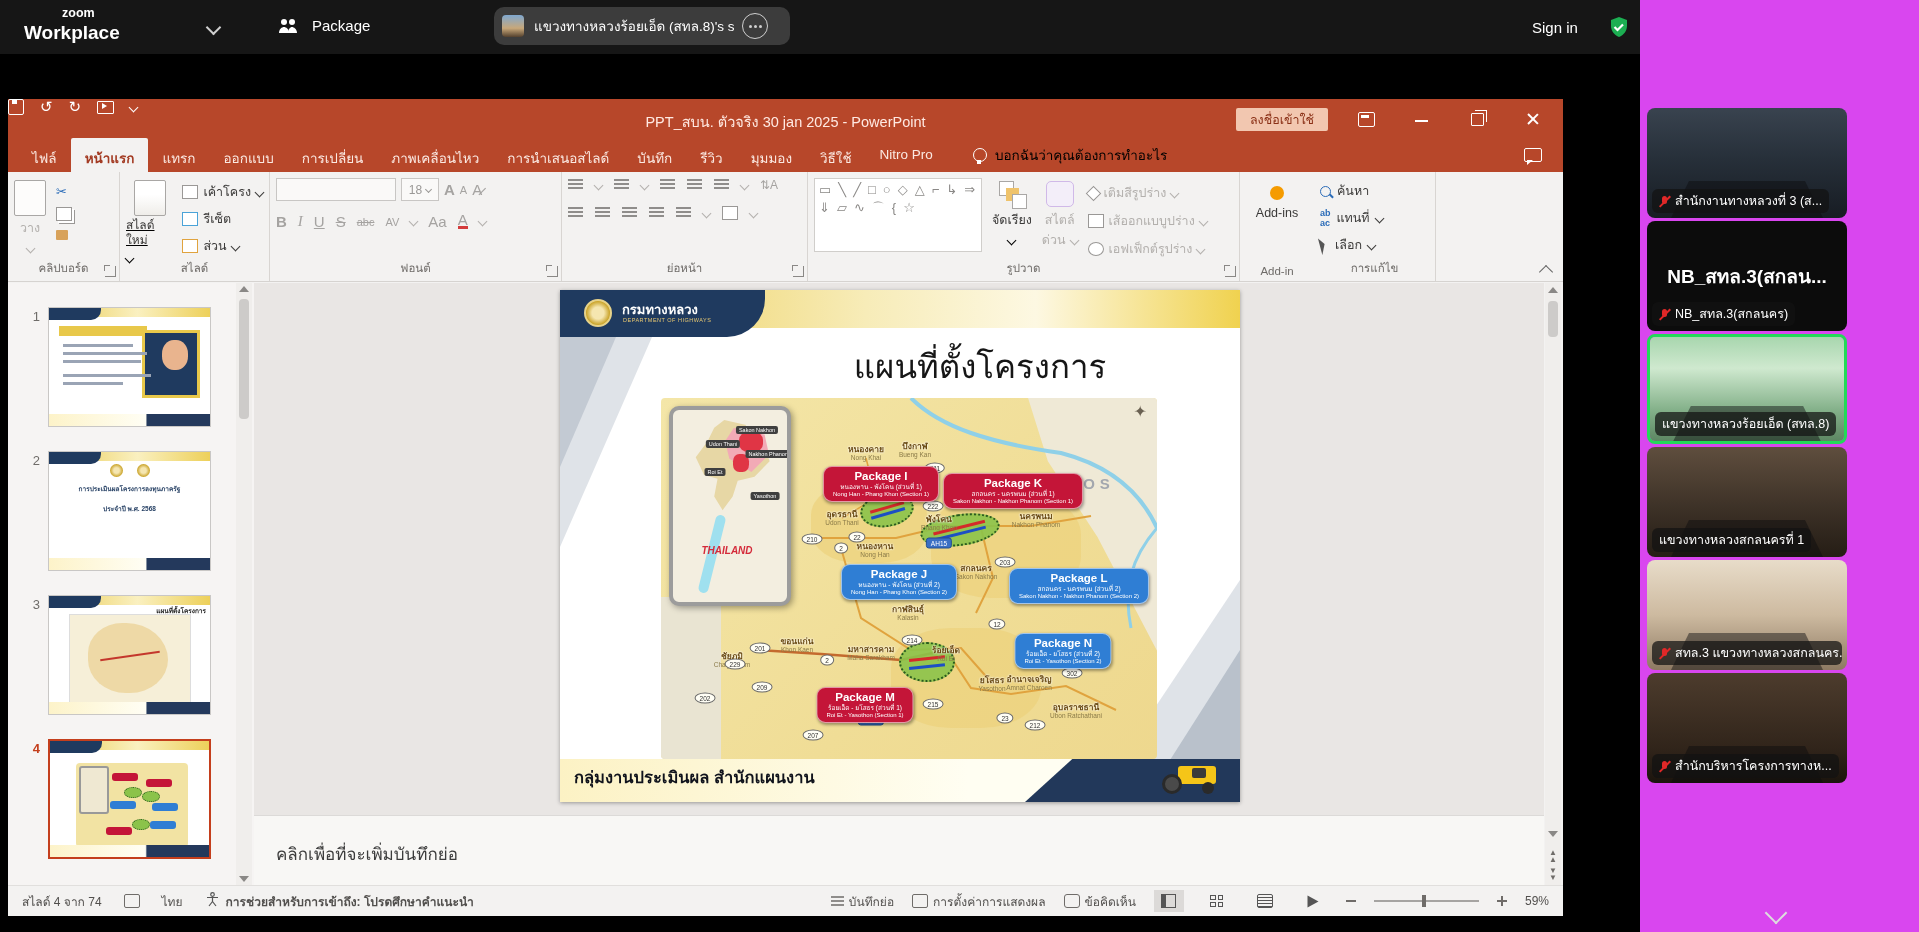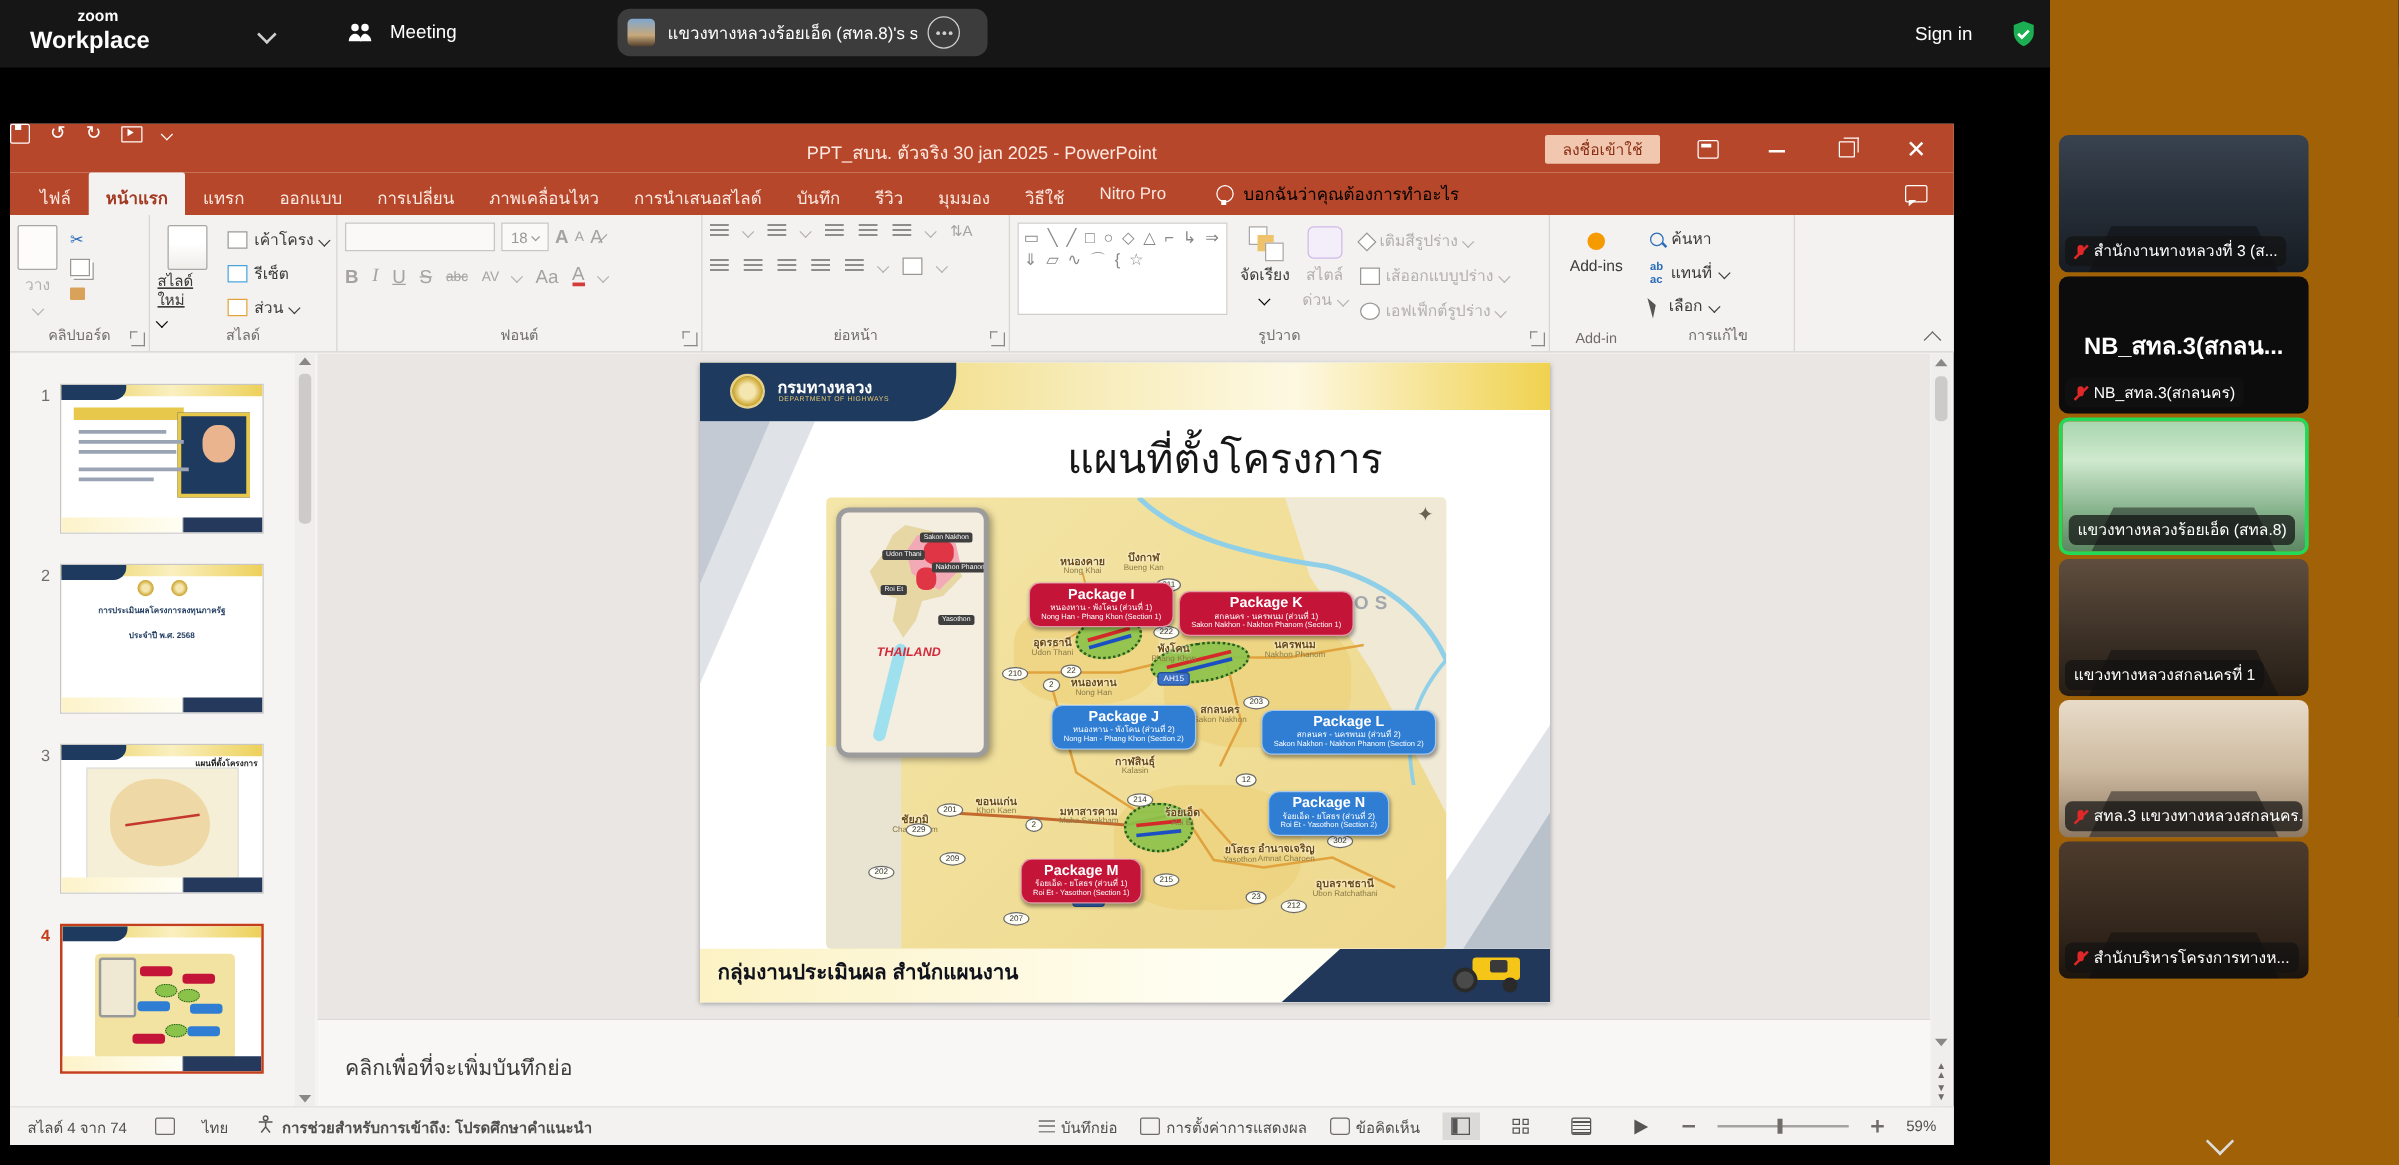--- a/index.html
+++ b/index.html
@@ -152,21 +152,21 @@
   .laos{position:absolute;transform:translate(-50%,-50%);font-size:15px;font-weight:bold;color:#a3a7ae;letter-spacing:5px;z-index:2;}
   .oval{position:absolute;transform:translate(-50%,-50%);background:#fffef5;border:1px solid #6b6b6b;border-radius:50%;font-size:6.5px;padding:1px 4px;color:#333;z-index:3;white-space:nowrap;}
   .oval.blue{background:#3a6fc4;color:#fff;border-color:#24508f;border-radius:3px;}
   .inset{position:absolute;left:8px;top:8px;width:122px;height:200px;background:#f3eee0;border:4px solid #9c9c9c;border-radius:10px;box-shadow:2px 2px 6px rgba(0,0,0,.35);box-sizing:border-box;z-index:6;overflow:hidden;}
   .th-body{position:absolute;left:16px;top:10px;width:84px;height:98px;background:#e7d7a5;clip-path:polygon(42% 0,68% 5%,60% 18%,88% 22%,96% 42%,78% 58%,58% 62%,52% 78%,40% 92%,30% 78%,34% 60%,18% 56%,8% 38%,22% 22%,30% 8%);}
   .th-ne{position:absolute;left:52px;top:18px;width:44px;height:44px;background:#f2aab6;clip-path:polygon(20% 0,90% 15%,100% 60%,60% 100%,10% 70%,0 30%);}
   .th-red{position:absolute;left:66px;top:22px;width:24px;height:20px;background:#e03545;border-radius:40%;}
   .th-red2{position:absolute;left:60px;top:44px;width:16px;height:18px;background:#e03545;border-radius:40%;}
   .th-south{position:absolute;left:34px;top:104px;width:10px;height:80px;background:#9fe0ef;transform:rotate(14deg);border-radius:6px;}
   .ipill{position:absolute;transform:translate(-50%,-50%);background:#3f3f3f;color:#fff;font-size:5.5px;padding:1px 3px;border-radius:2px;white-space:nowrap;z-index:7;}
-  .ithai{position:absolute;transform:translate(-50%,-50%);color:#d42a3a;font-size:10px;font-weight:bold;font-style:italic;z-index:7;white-space:nowrap;}
+  .ithai{position:absolute;transform:translate(-50%,-50%);color:#d42a3a;font-size:10px;font-weight:bold;font-style:italic;z-index:7;white-space:nowrap;margin-top:28px;}
   .compass{position:absolute;right:10px;top:4px;font-size:16px;color:#6a6152;}
 
   
   .notes{left:246px;top:716px;width:1290px;height:70px;background:#f8f7f5;border-top:1px solid #dcdad8;}
   .notes-txt{position:absolute;left:22px;top:24px;font-size:17px;color:#3c3c3c;}
   .vscroll{left:1537px;top:184px;width:16px;height:602px;background:#f0eeec;}
   .vthumb{position:absolute;left:3px;top:18px;width:10px;height:36px;background:#cdcbc9;border-radius:4px;}
   .dblarr{position:absolute;left:2px;width:12px;text-align:center;color:#6f6c69;font-size:8px;line-height:7px;}
   .statusbar{left:0;top:786px;width:1555px;height:31px;background:#f3f2f1;border-top:1px solid #e1dfdd;display:flex;align-items:center;font-size:12px;color:#514f4d;box-sizing:border-box;padding:0 14px;}
   .sb-l{display:flex;align-items:center;gap:22px;white-space:nowrap;}
@@ -181,21 +181,21 @@
   .vb-read{width:14px;height:12px;border:1.3px solid #555;border-radius:2px;background:repeating-linear-gradient(180deg,transparent 0 2px,#555 2px 3px);}
   .vb-show{width:0;height:0;border-left:6px solid transparent;border-right:6px solid transparent;border-bottom:11px solid #555;transform:rotate(90deg);}
   .ztrack{width:105px;height:2px;background:#a6a4a2;position:relative;}
   .zhandle{position:absolute;left:46%;top:-5px;width:4px;height:12px;background:#6f6c69;}
   .zminus{width:10px;height:2px;background:#6f6c69;}
   .zplus{position:relative;width:10px;height:10px;}
   .zplus:before{content:"";position:absolute;left:0;top:4px;width:10px;height:2px;background:#6f6c69;}
   .zplus:after{content:"";position:absolute;left:4px;top:0;width:2px;height:10px;background:#6f6c69;}
 
   
-  #sidebar{left:1640px;top:0;width:279px;height:932px;background:#a16207;}
+  #sidebar{left:1640px;top:0;width:279px;height:932px;background:#d946ef;}
   .strip{position:absolute;left:7px;top:108px;width:200px;display:flex;flex-direction:column;gap:3px;}
   .vtile{width:200px;height:110px;border-radius:8px;position:relative;overflow:hidden;box-sizing:border-box;flex:none;}
   .vtile.active{border:3px solid #23d959;}
   .vid{position:absolute;left:0;top:0;width:100%;height:100%;}
   .vid:after{content:"";position:absolute;left:12%;bottom:0;width:76%;height:34%;background:rgba(10,10,14,.45);clip-path:polygon(12% 0,88% 0,100% 100%,0 100%);}
   .room2.vid:after{display:none;}
   .room1{background:linear-gradient(180deg,#39434f 0%,#27303a 45%,#171c23 100%);}
   .room2{background:#0c0c0c;}
   .room3{background:linear-gradient(180deg,#a8d6ae 0%,#cfe9cf 30%,#84b18a 70%,#5d8763 100%);}
   .room4{background:linear-gradient(180deg,#5f4e3e 0%,#3a2f25 60%,#251d15 100%);}
@@ -219,21 +219,21 @@
   <div class="abs zlogo-bottom">Workplace</div>
   <div class="abs zchev"></div>
   <div class="abs meet-ic">
     <svg width="22" height="20" viewBox="0 0 22 20">
         <circle cx="7" cy="6" r="3" fill="#fff"></circle>
         <circle cx="15" cy="6" r="3" fill="#fff"></circle>
         <path d="M2 17c0-4 3-6 5-6s5 2 5 6z" fill="#fff"></path>
         <path d="M11 17c0-4 2.5-6 4-6s5 2 5 6z" fill="#fff"></path>
       </svg>
   </div>
-  <div class="abs meet-lbl">Meeting</div>
+  <div class="abs meet-lbl">Package</div>
   <div class="abs shared-pill">
     <div class="shared-thumb"></div>
     <div class="shared-txt">แขวงทางหลวงร้อยเอ็ด (สทล.8)'s scre</div>
     <div class="more-btn">
         <i></i>
         <i></i>
         <i></i>
       </div>
   </div>
   <div class="abs signin">Sign in</div>

